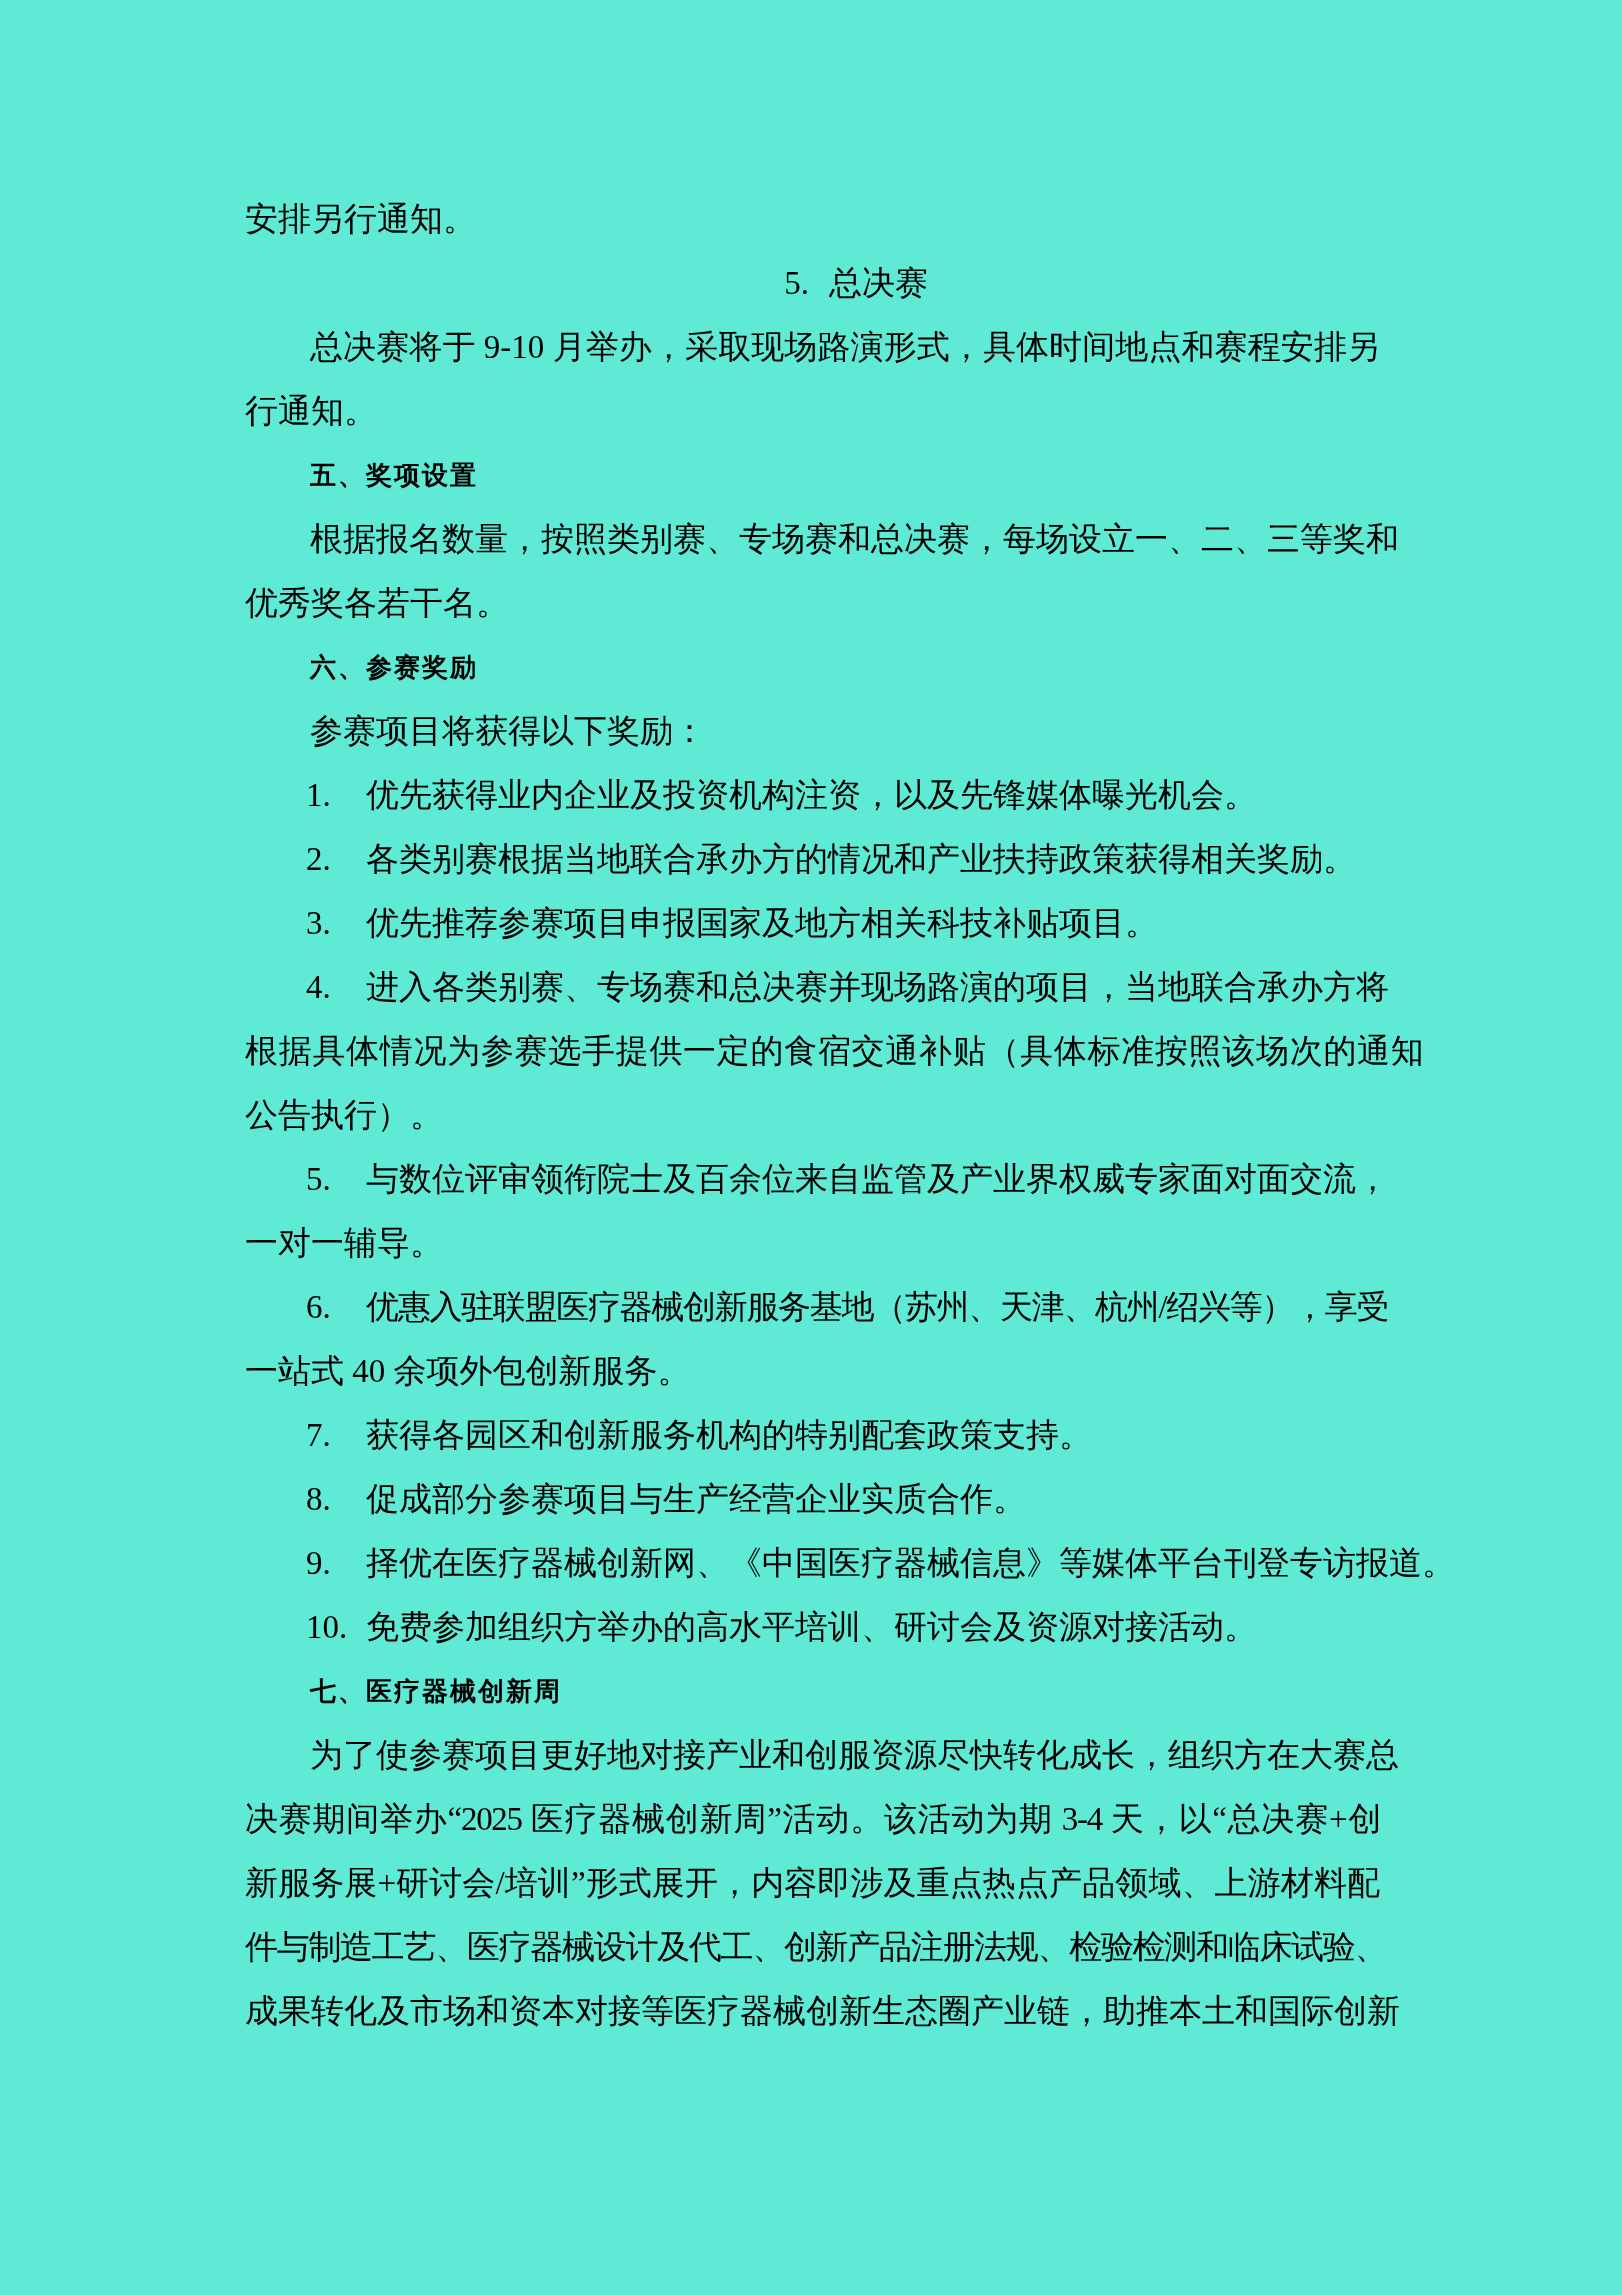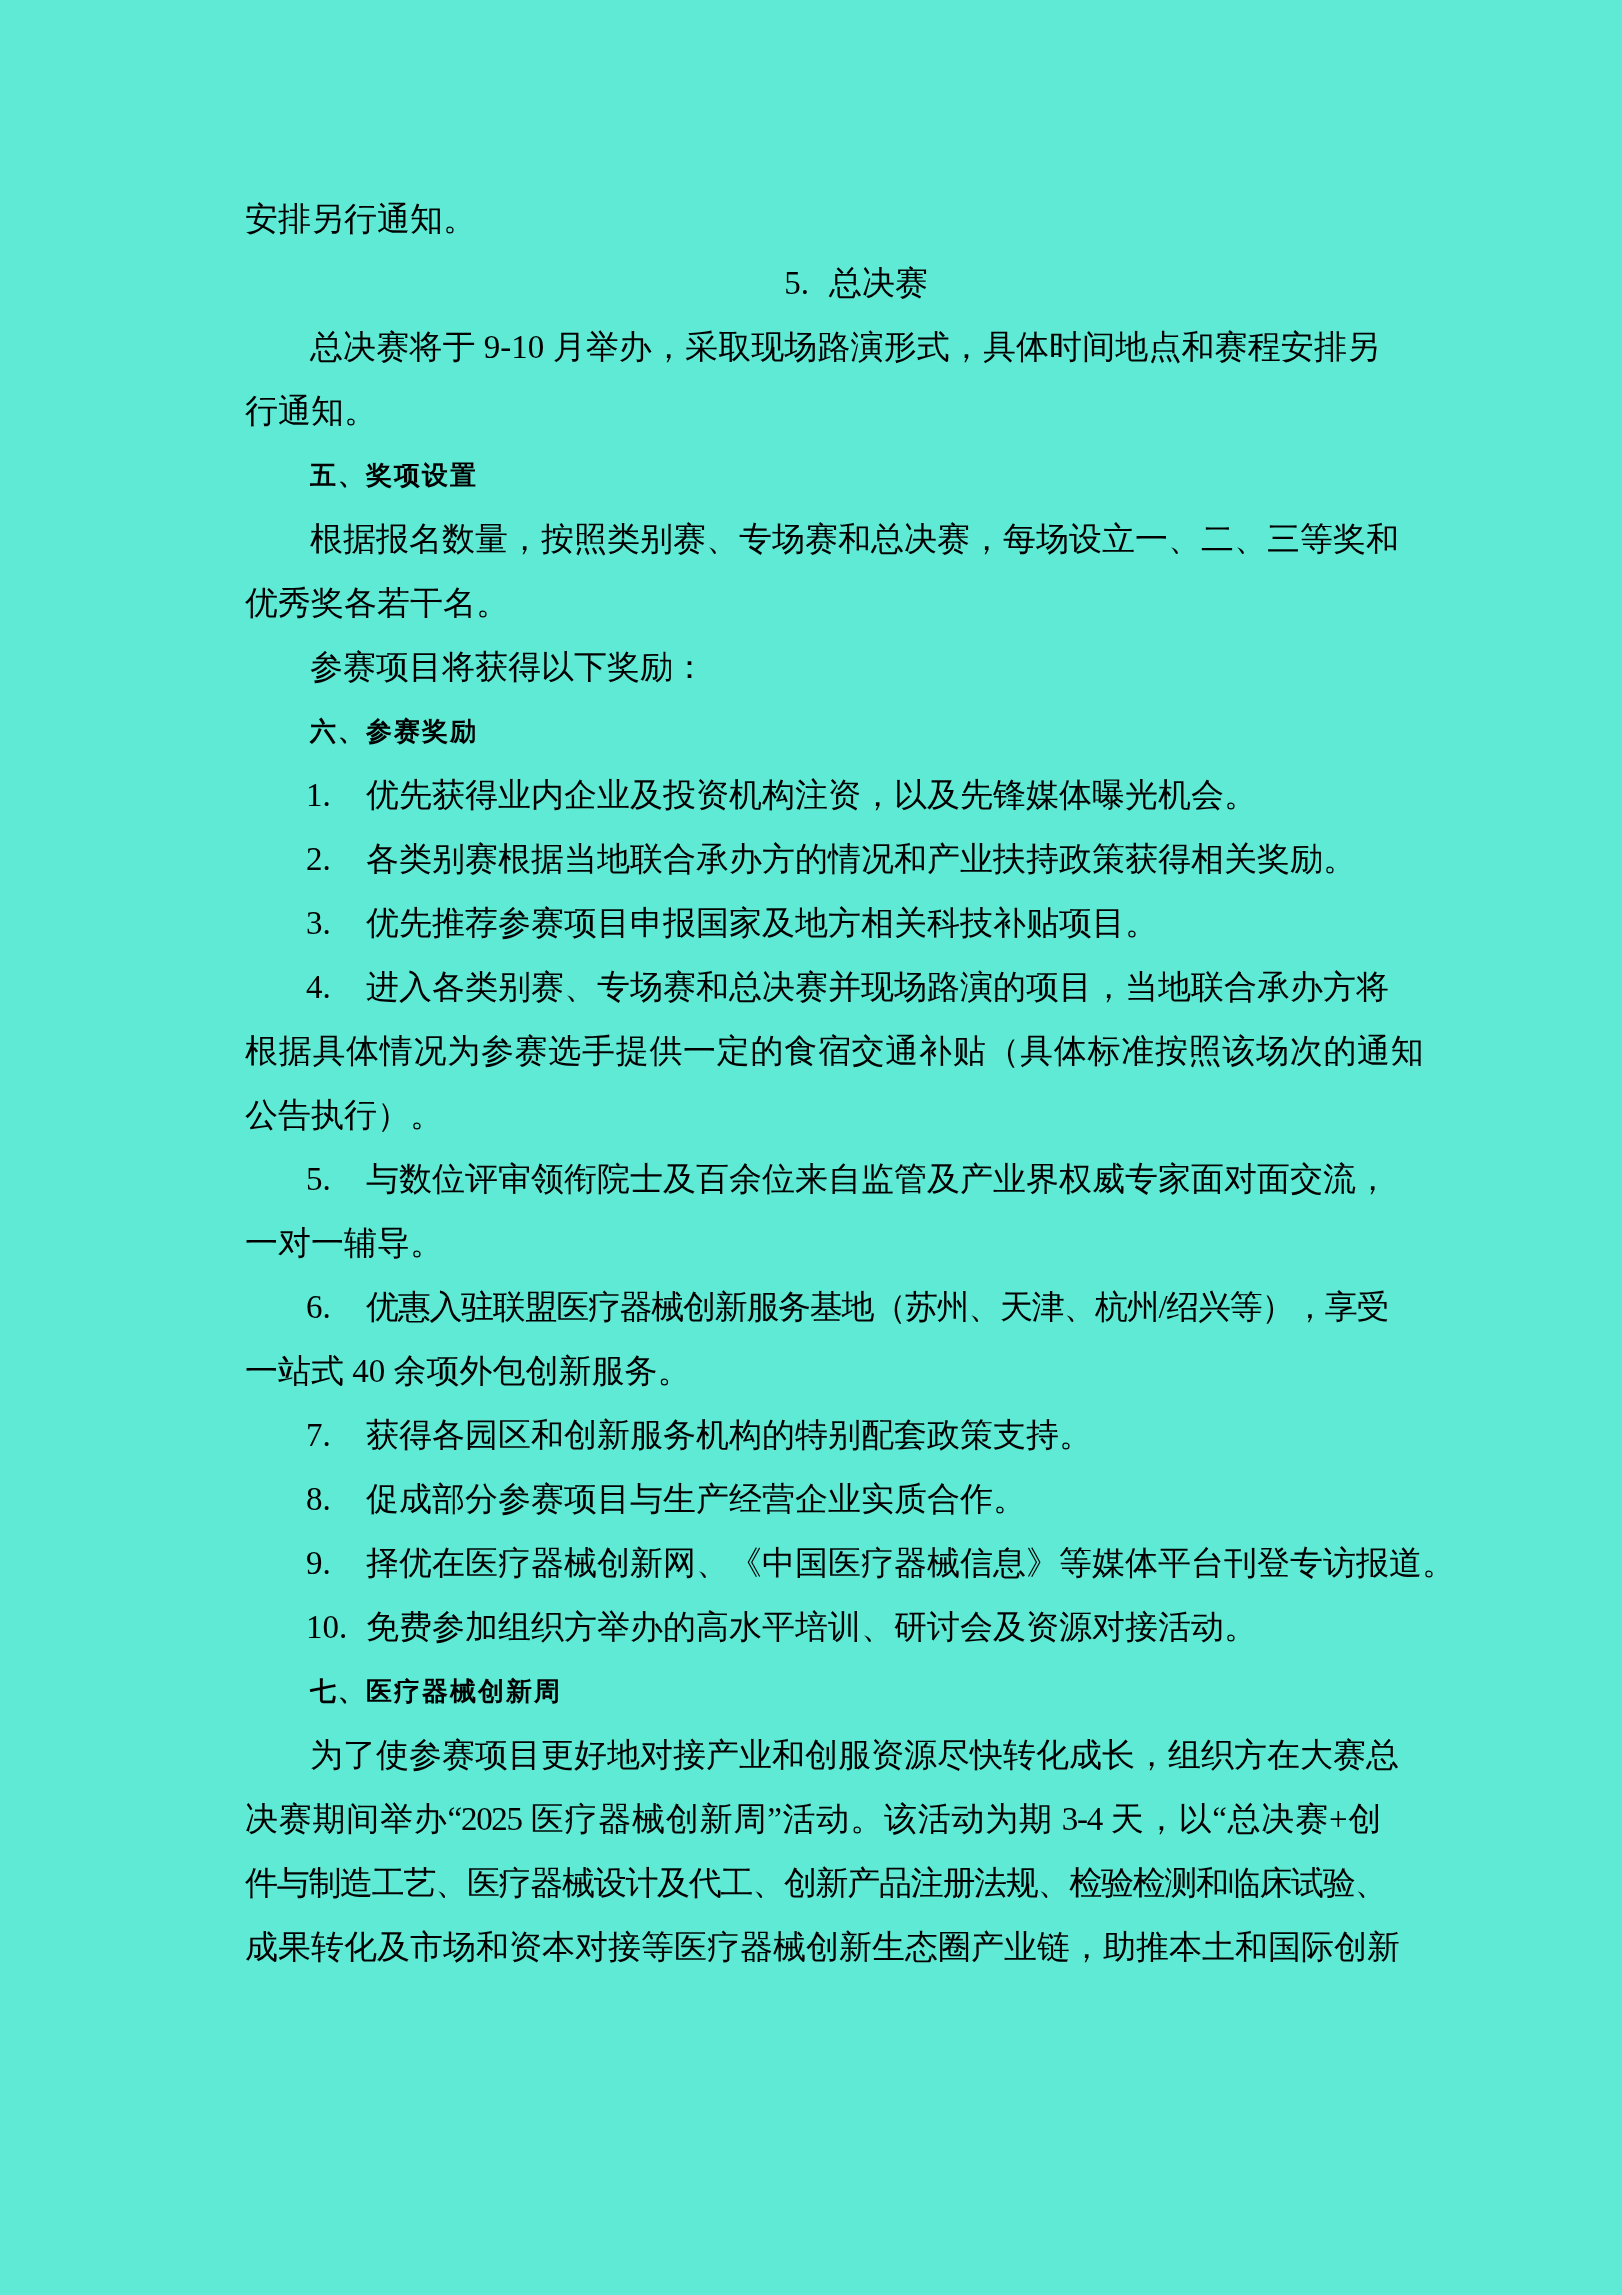--- a/index.html
+++ b/index.html
@@ -77,23 +77,23 @@
     <div class="line indent fill">总决赛将于 9-10 月举办，采取现场路演形式，具体时间地点和赛程安排另</div>
 
     <div class="line">行通知。</div>
 
     <div class="line heading">五、奖项设置</div>
 
     <div class="line indent fill">根据报名数量，按照类别赛、专场赛和总决赛，每场设立一、二、三等奖和</div>
 
     <div class="line">优秀奖各若干名。</div>
 
+    <div class="line heading">六、参赛奖励</div>
+
     <div class="line indent">参赛项目将获得以下奖励：</div>
-
-    <div class="line heading">六、参赛奖励</div>
 
     <div class="line list"><span class="num">1.</span><span>优先获得业内企业及投资机构注资，以及先锋媒体曝光机会。</span></div>
 
     <div class="line list"><span class="num">2.</span><span>各类别赛根据当地联合承办方的情况和产业扶持政策获得相关奖励。</span></div>
 
     <div class="line list"><span class="num">3.</span><span>优先推荐参赛项目申报国家及地方相关科技补贴项目。</span></div>
 
     <div class="line list fill"><span class="num">4.</span><span>进入各类别赛、专场赛和总决赛并现场路演的项目，当地联合承办方将</span></div>
 
     <div class="line fill loose">根据具体情况为参赛选手提供一定的食宿交通补贴（具体标准按照该场次的通知</div>
@@ -115,20 +115,21 @@
     <div class="line list"><span class="num">9.</span><span>择优在医疗器械创新网、《中国医疗器械信息》等媒体平台刊登专访报道。</span></div>
 
     <div class="line list"><span class="num">10.</span><span>免费参加组织方举办的高水平培训、研讨会及资源对接活动。</span></div>
 
     <div class="line heading">七、医疗器械创新周</div>
 
     <div class="line indent fill">为了使参赛项目更好地对接产业和创服资源尽快转化成长，组织方在大赛总</div>
 
     <div class="line fill tight">决赛期间举办“2025 医疗器械创新周”活动。该活动为期 3-4 天，以“总决赛+创</div>
 
+    <div class="line fill">新服务展+研讨会/培训”形式展开，内容即涉及重点热点产品领域、上游材料配</div>
 
     <div class="line fill tight">件与制造工艺、医疗器械设计及代工、创新产品注册法规、检验检测和临床试验、</div>
 
     <div class="line fill">成果转化及市场和资本对接等医疗器械创新生态圈产业链，助推本土和国际创新</div>
 
   </div>
 
 </div>
 
 

